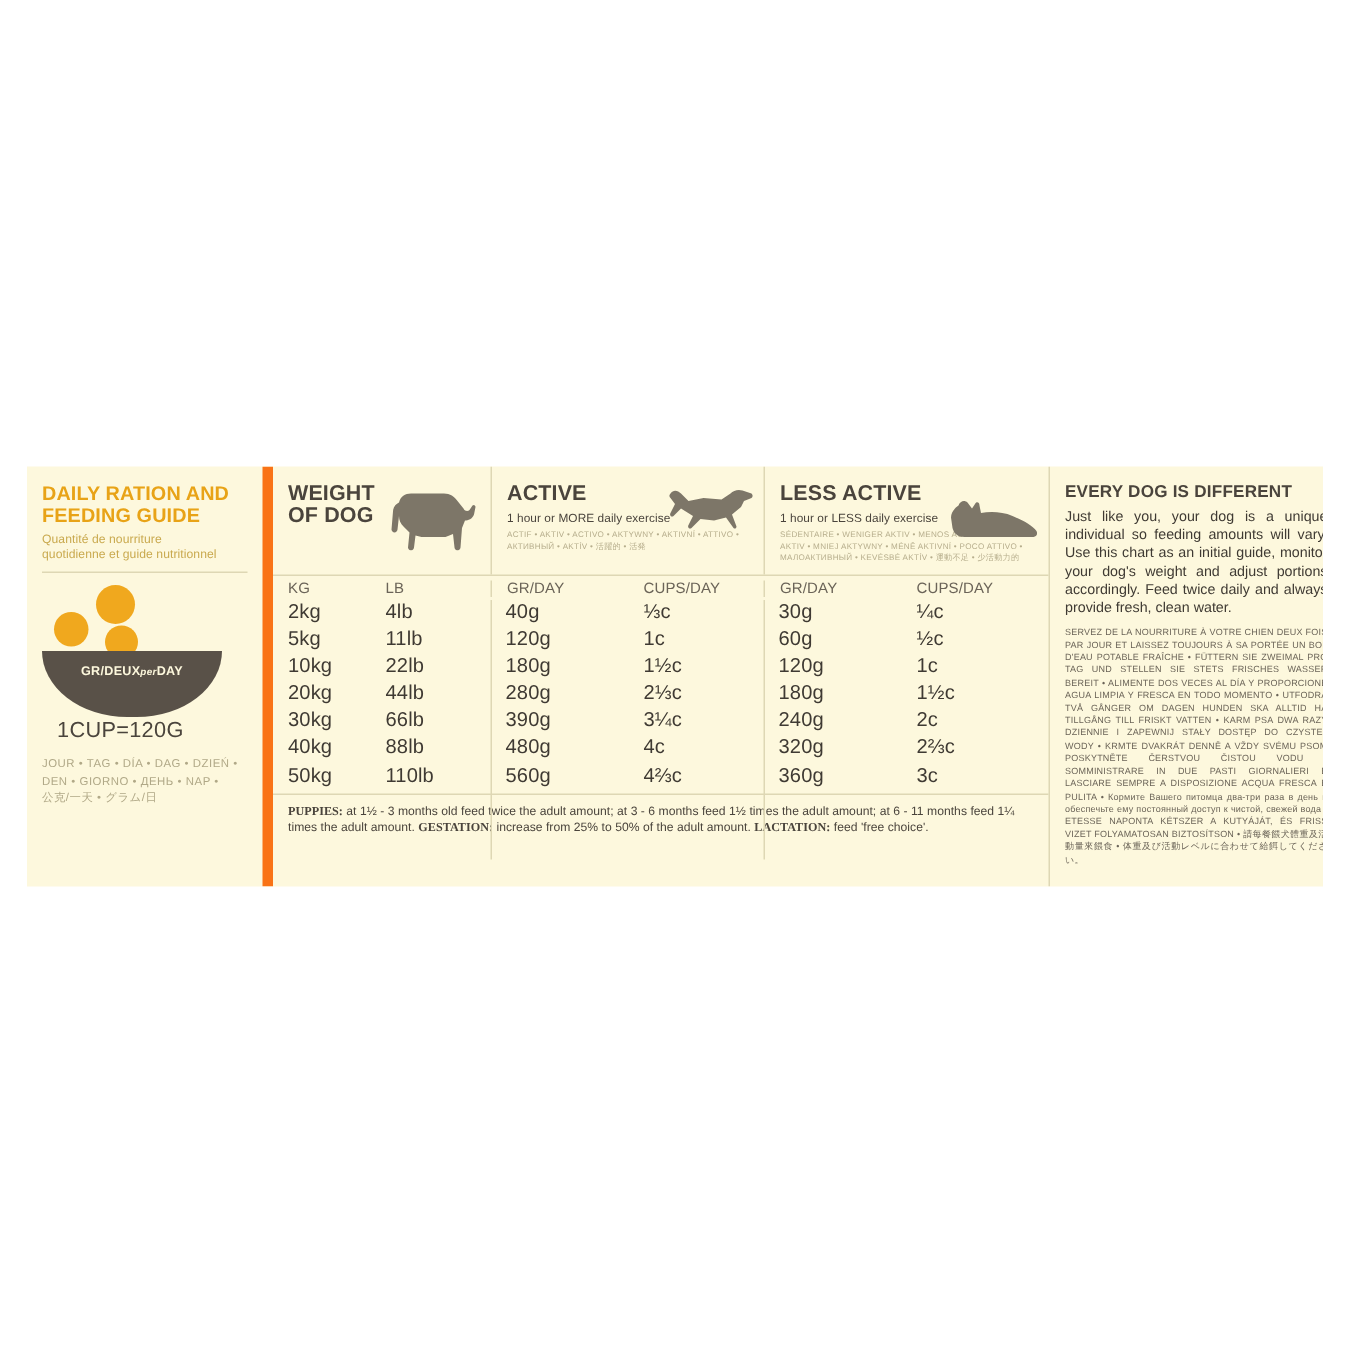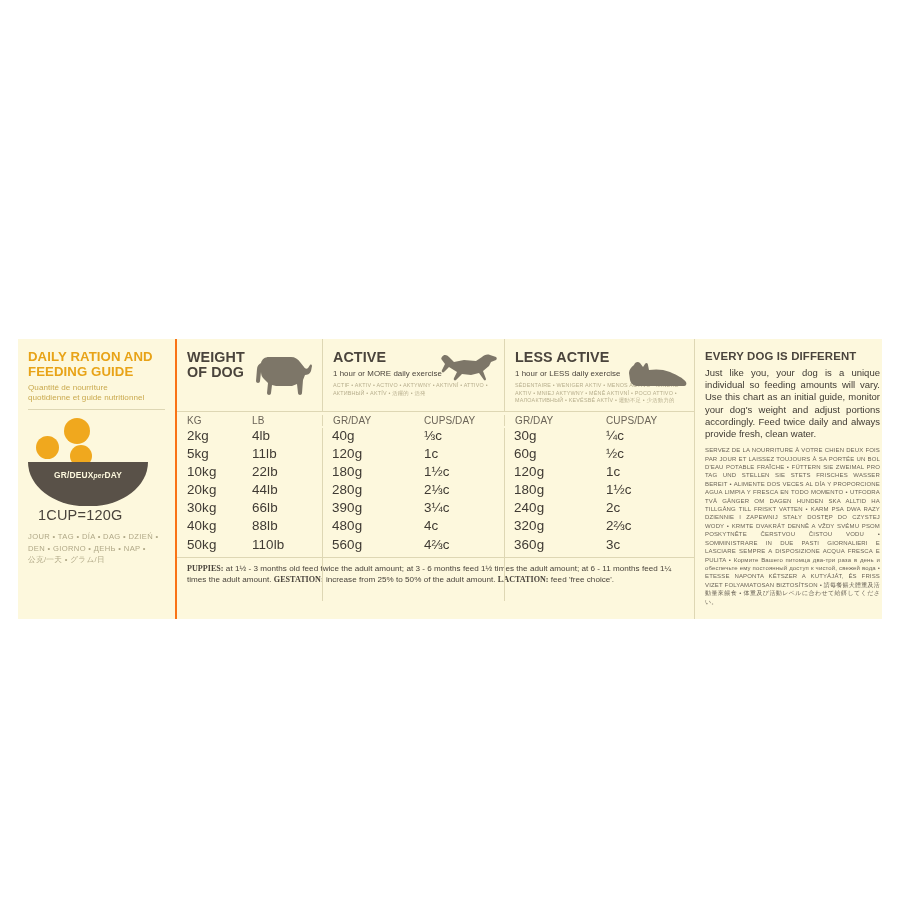--- a/index.html
+++ b/index.html
@@ -1,21 +1,21 @@
 <!DOCTYPE html>
 <html><head>
 <meta charset="utf-8">
 <style>
   html,body{margin:0;padding:0;}
   body{
     width:900px;height:900px;background:#ffffff;
     font-family:"Liberation Sans", sans-serif;
     -webkit-font-smoothing:antialiased;
   }
-  #root{position:relative;width:900px;height:677px;margin-top:28px;}
+  #root{position:relative;width:900px;height:677px;}
 
   .panel{
     position:absolute;left:18px;top:311px;width:864px;height:280px;
     background:#fdf8dd;
     display:flex;
     overflow:hidden;
   }
 
   
   .col-left{
@@ -55,21 +55,21 @@
     padding-left:10px;
   }
   .langs{
     margin-top:8px;color:#b0a887;font-size:7.6px;line-height:11.4px;
     letter-spacing:.35px;
   }
 
   
   .col-table{
     flex:1 1 auto;position:relative;
-    border-left:2px solid #f97316;
+    border-left:7px solid #f97316;
     display:flex;flex-direction:column;
   }
   .head-row{display:flex;height:72px;}
   .grp{box-sizing:border-box;padding:11px 0 0 10px;position:relative;}
   .grp + .grp{border-left:1px solid #ded7b4;}
   .g-weight{width:145px;flex:0 0 145px;}
   .g-active{width:182px;flex:0 0 182px;}
   .g-less{width:190px;flex:0 0 190px;}
   .g-title{
     color:#4a443c;font-size:14.3px;font-weight:bold;line-height:15px;

